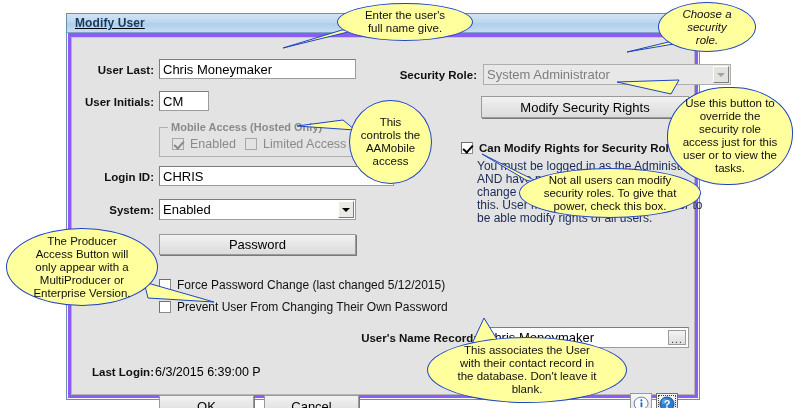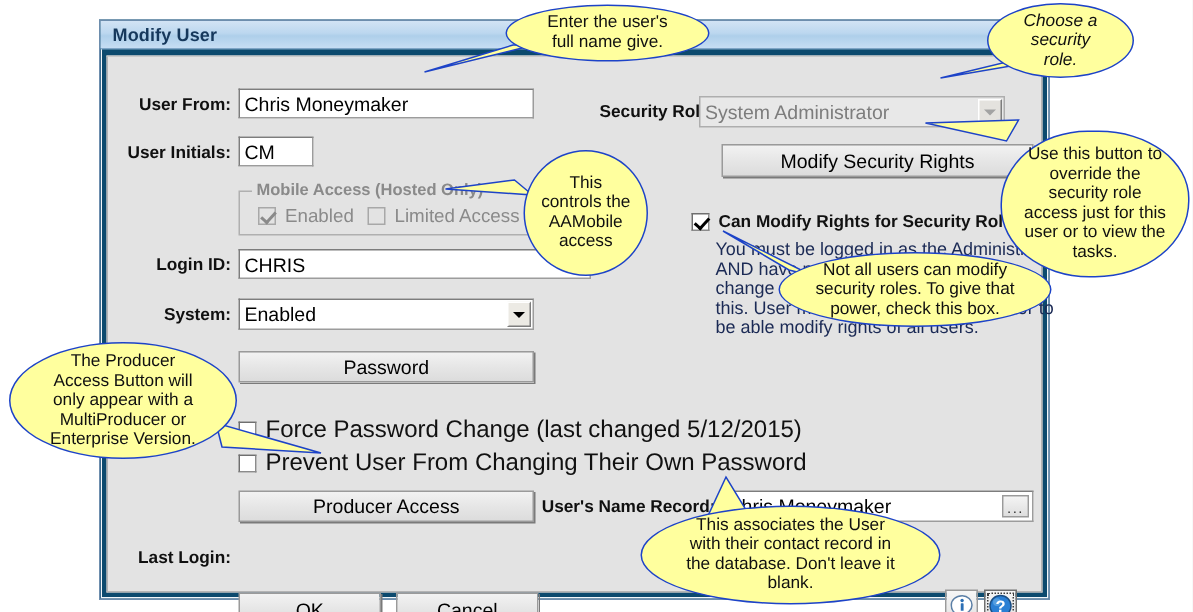--- a/index.html
+++ b/index.html
@@ -17,24 +17,25 @@
     color: #000;
   }
 
   
   #window {
     position: absolute;
     left: 66px;
     top: 13px;
     width: 634px;
     height: 387px;
-    background: #0c4a6e;
+    background: #8b5cf6;
     border: 1px solid #6d8dad;
     box-sizing: border-box;
     box-shadow: 0 0 0 1px #f4f7fa inset;
+    text-decoration: underline;
   }
   #titlebar {
     height: 19px;
     background: linear-gradient(to bottom, #d2e3f4 0%, #bcd7ef 45%, #aecfea 55%, #c6ddf3 100%);
     border-bottom: 1px solid #7fa5c6;
     display: flex;
     align-items: center;
     padding-left: 8px;
     box-sizing: border-box;
   }
@@ -158,21 +159,21 @@
   }
   .chk.checked .box::after {
     content: "";
     position: absolute;
     left: 3px; top: 0px;
     width: 4px; height: 8px;
     border: solid #000;
     border-width: 0 2px 2px 0;
     transform: rotate(42deg);
   }
-  .chk.plain { font-weight: normal; font-size: 16px; }
+  .chk.plain { font-weight: normal; font-size: 12px; }
   .chk.dis { color: #8a8a8a; font-weight: normal; font-size: 12.5px; }
   .chk.dis .box { background: #e3e3e3; border-color: #a8a8a8; }
   .chk.dis.checked .box::after { border-color: #8a8a8a; }
 
   
   .groupbox {
     position: absolute;
     border: 1px solid #b0b0b0;
     box-sizing: border-box;
   }
@@ -267,21 +268,21 @@
 <body>
 
 <div id="window">
 
   <div id="titlebar">
     <span class="title-text">Modify User</span>
   </div>
 
   <div id="client">
 
-    <div class="lbl right" style="left:10px; top:26px; width:72px;">User From:</div>
+    <div class="lbl right" style="left:10px; top:26px; width:72px;">User Last:</div>
     <div class="textbox" style="left:87px; top:21px; width:197px; height:20px;">Chris Moneymaker</div>
 
     <div class="lbl right" style="left:10px; top:58px; width:72px;">User Initials:</div>
     <div class="textbox" style="left:87px; top:53px; width:50px; height:20px;">CM</div>
 
     <div class="groupbox" style="left:87px; top:89px; width:197px; height:30px;">
       <span class="gb-title">Mobile Access (Hosted Only)</span>
     </div>
     <div class="chk dis checked" style="left:100px; top:99px;">
       <span class="box"></span>
@@ -305,29 +306,29 @@
 
     <div class="chk plain" style="left:87px; top:240px;">
       <span class="box"></span>
       <span>Force Password Change (last changed 5/12/2015)</span>
     </div>
     <div class="chk plain" style="left:87px; top:262px;">
       <span class="box"></span>
       <span>Prevent User From Changing Their Own Password</span>
     </div>
 
-    <div class="btn" style="left:87px; top:289px; width:197px; height:21px;">Producer Access</div>
 
     <div class="lbl" style="left:20px; top:328px;">Last Login:</div>
+    <div class="statictext" style="left:83px; top:327px;">6/3/2015 6:39:00 P</div>
 
     <div class="btn" style="left:87px; top:357px; width:95px; height:22px;">OK</div>
     <div class="btn" style="left:192px; top:357px; width:95px; height:22px;">Cancel</div>
 
     <div class="lbl right" style="left:310px; top:31px; width:95px;">Security Role:</div>
-    <div class="combo disabled" style="left:394px; top:26px; width:204px; height:21px;">
+    <div class="combo disabled" style="left:411px; top:26px; width:248px; height:21px;">
       <span>System Administrator</span>
       <span class="arrowbtn"></span>
     </div>
 
     <div class="btn" style="left:409px; top:58px; width:208px; height:22px;">Modify Security Rights</div>
 
     <div class="chk checked" style="left:389px; top:104px;">
       <span class="box"></span>
       <span>Can Modify Rights for Security Roles</span>
     </div>

